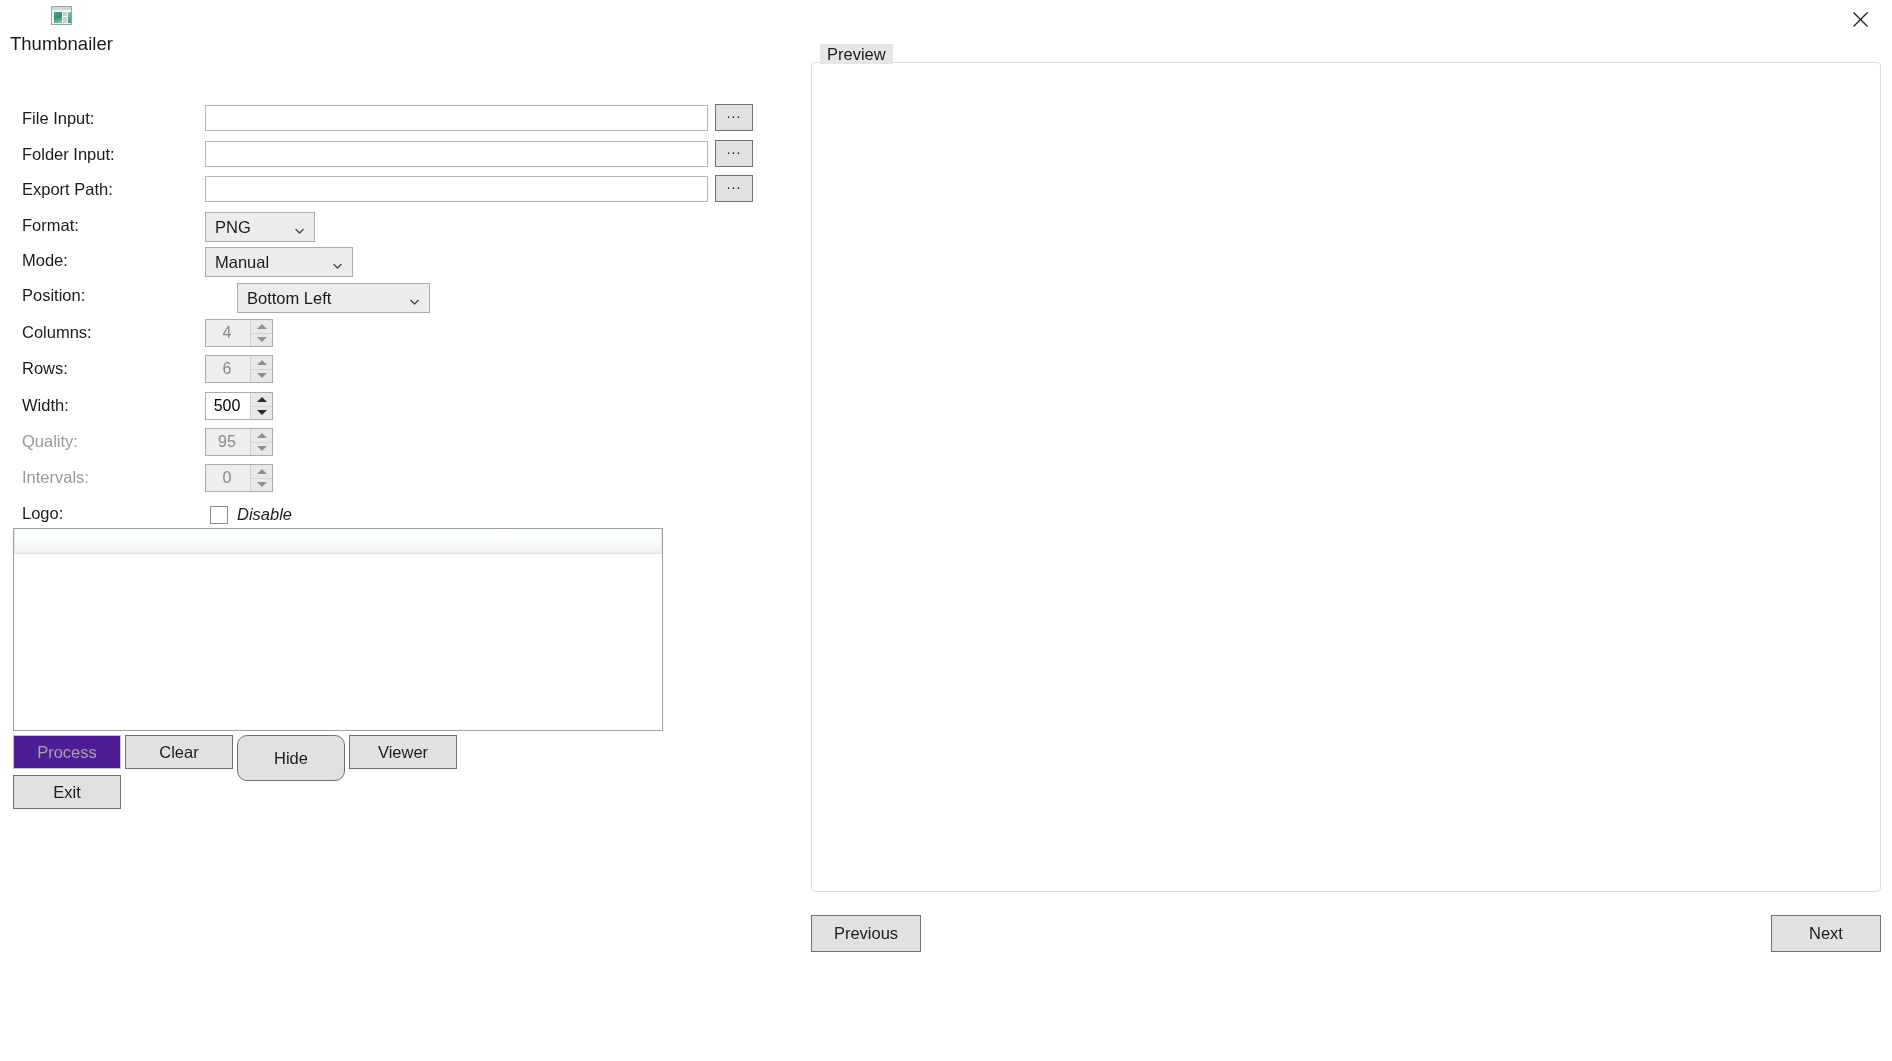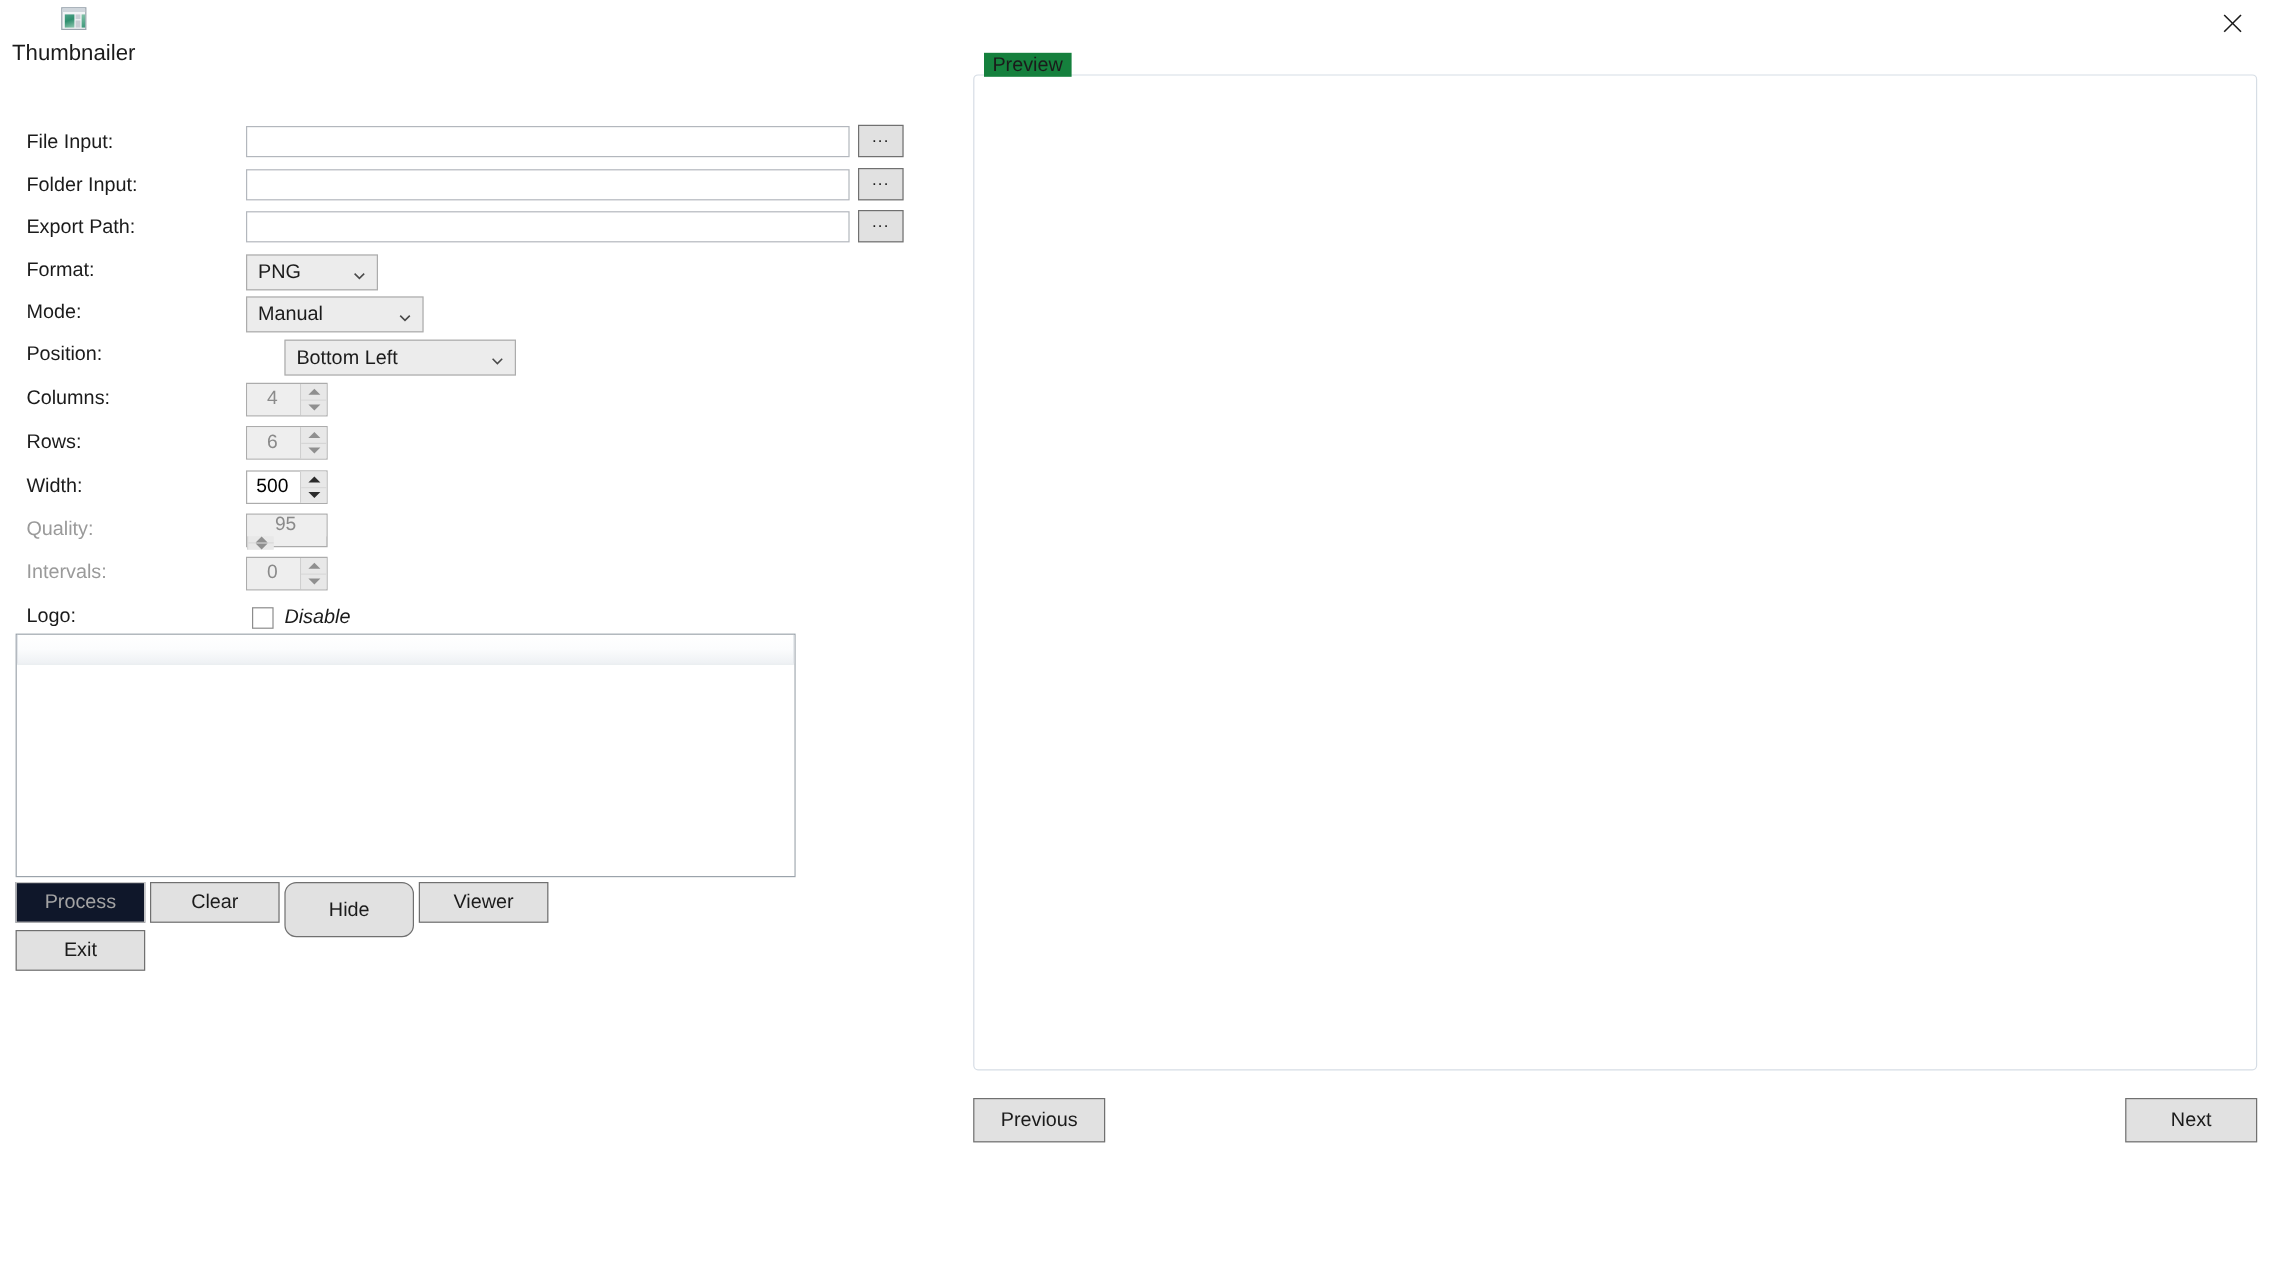--- a/index.html
+++ b/index.html
@@ -258,41 +258,41 @@
     font-family: "Liberation Sans", sans-serif;
     font-size: 16.5px;
     color: #1b1b1b;
     display: flex;
     align-items: center;
     justify-content: center;
     cursor: default;
     padding: 0;
   }
   .btn.disabled {
-    background: #0f172a;
+    background: #4c1d95;
     border-color: #c6c6c6;
     color: #a4a4a4;
   }
 
   
   .groupbox {
     position: absolute;
     left: 811px;
     top: 62px;
     width: 1070px;
     height: 830px;
     border: 1px solid #d6dde5;
     border-radius: 4px;
     background: #ffffff;
   }
   .gb-legend {
     position: absolute;
     left: 820px;
     top: 44px;
-    background: #15803d;
+    background: #e5e5e5;
     padding: 0 7px;
     font-size: 16.5px;
     color: #1b1b1b;
     line-height: 20px;
     white-space: nowrap;
     text-align: right;
   }
   .gb-inner { width: 100%; height: 100%; }
 </style>
 </head>
@@ -402,21 +402,21 @@
         <div class="sp-up">
             <span class="tri-up"></span>
           </div>
         <div class="sp-dn">
             <span class="tri-dn"></span>
           </div>
       </div>
     </div>
 
     <div class="form-label disabled" style="top:380px;">Quality:</div>
-    <div class="spinner gray" style="left:205px; top:384px;flex-direction:column;">
+    <div class="spinner gray" style="left:205px; top:384px;">
       <div class="sp-value">95</div>
       <div class="sp-btns">
         <div class="sp-up">
             <span class="tri-up"></span>
           </div>
         <div class="sp-dn">
             <span class="tri-dn"></span>
           </div>
       </div>
     </div>

